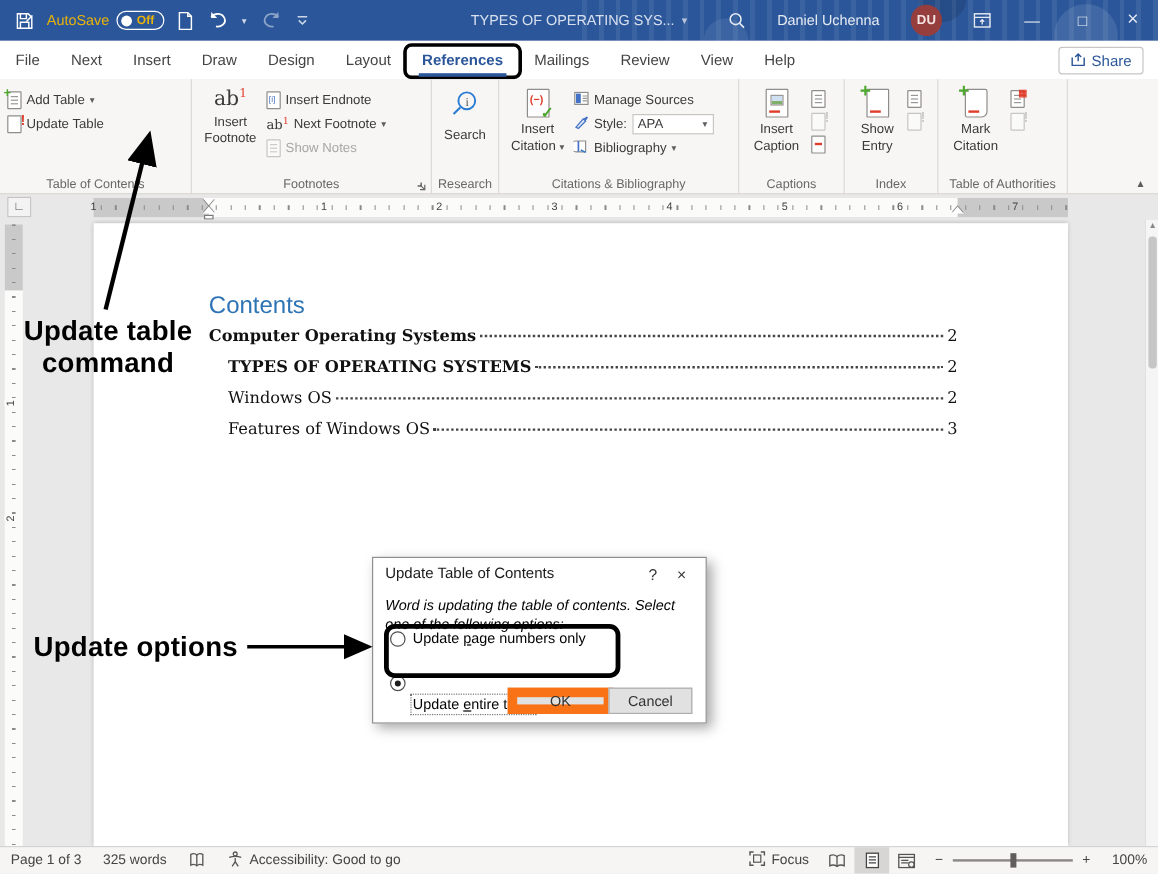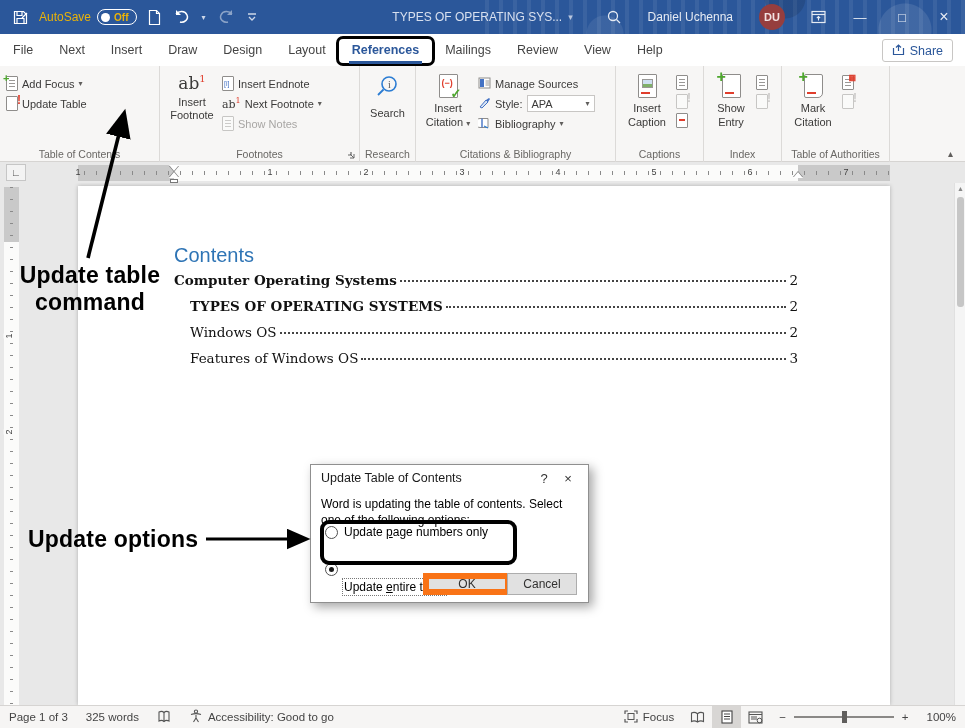--- a/index.html
+++ b/index.html
@@ -99,29 +99,29 @@
   .toc-row.b .toc-page { font-weight:normal; }
   .scrollbar { position:absolute; right:0; top:0; width:11px; height:522px; background:#f5f5f5; border-left:1px solid #e0e0e0; }
   .scroll-up { position:absolute; top:2px; left:2px; font-size:7px; color:#888; }
   .scroll-thumb { position:absolute; top:14px; left:2px; width:7px; height:110px; background:#c6c6c6; border-radius:3px; }
 
   
   .dialog { position:absolute; left:310px; top:464px; width:279px; height:139px; background:#fff; border:1px solid #8f8f8f; box-shadow:4px 4px 10px rgba(0,0,0,.35); z-index:20; font-size:12px; }
   .dlg-titlebar { height:26px; display:flex; align-items:center; padding:0 8px 0 10px; }
   .dlg-title { flex:1; font-size:12.5px; color:#1a1a1a; }
   .dlg-help, .dlg-close { width:24px; text-align:center; color:#333; font-size:13px; }
-  .dlg-msg { padding:6px 10px 0 10px; line-height:1.3; color:#000; }
+  .dlg-msg { padding:6px 10px 0 10px; line-height:1.3; color:#000;font-style:italic; }
   .dlg-options { position:absolute; left:14px; top:60px; display:flex; flex-direction:column; gap:5px; }
   .opt { display:flex; align-items:center; font-size:12px; color:#000; }
   .radio { width:13px; height:13px; border:1px solid #4f4f4f; border-radius:50%; background:#fff; margin-right:6px; position:relative; flex:none; }
   .radio.checked::after { content:""; position:absolute; inset:3px; background:#1a1a1a; border-radius:50%; }
   .opt-label.focused { outline:1px dotted #777; outline-offset:1px;margin-top:36px; }
   .accel { text-decoration:underline; }
   .dlg-btn { position:absolute; height:22px; font-size:12px; display:flex; align-items:center; justify-content:center; background:#e1e1e1; }
-  .btn-ok { left:112px; top:108px; width:88px; border:6px solid #f97316; }
+  .btn-ok { left:112px; top:108px; width:88px; border:8px solid #f97316; }
   .btn-cancel { left:196px; top:108px; width:70px; border:1px solid #adadad; }
 
   
   .ann-text { position:absolute; z-index:30; font-weight:bold; color:#000; font-size:23px; line-height:1.18; letter-spacing:.2px; }
   .ann-utc { left:8px; top:262px; width:164px; text-align:center; }
   .ann-uo { left:28px; top:526px; }
   .ann-box { position:absolute; border:3px solid #000; border-radius:7px; z-index:30; pointer-events:none; }
   .box-options { left:320px; top:520px; width:197px; height:45px; border-width:4px; border-radius:9px; }
   .overlay { position:absolute; left:0; top:0; z-index:40; pointer-events:none; }
 
@@ -252,21 +252,21 @@
 </div>
 
 <div class="ribbon">
 
   <div class="group" style="width:160px">
     <div class="smallcol">
       <div class="smallbtn">
         <span class="pg lines">
             <span class="mark-plus" style="font-size:11px;left:-4px;top:-4px">+</span>
           </span>
-        <span>Add Focus</span>
+        <span>Add Table</span>
         <span class="chev">▾</span>
       </div>
       <div class="smallbtn">
         <span class="pg">
             <span class="mark-excl">!</span>
           </span>
         <span>Update Table</span>
       </div>
     </div>
     <div class="group-label">Table of Contents</div>

